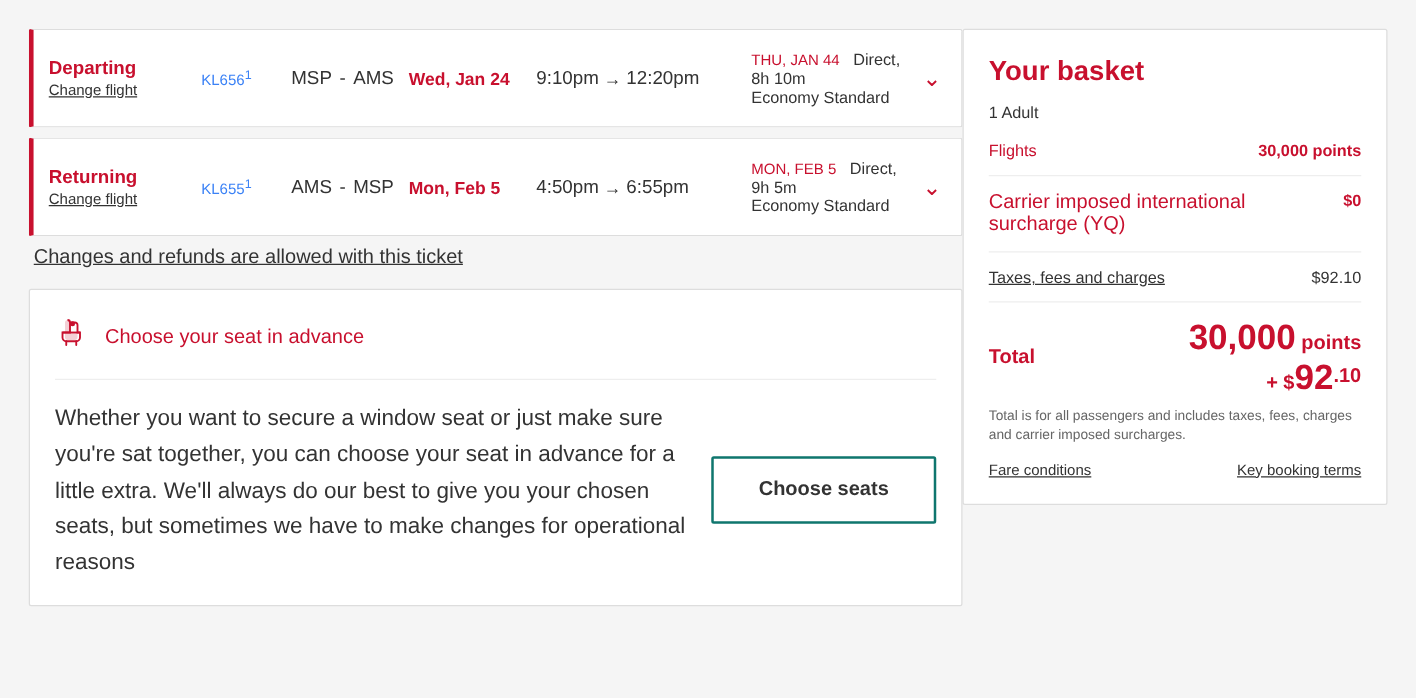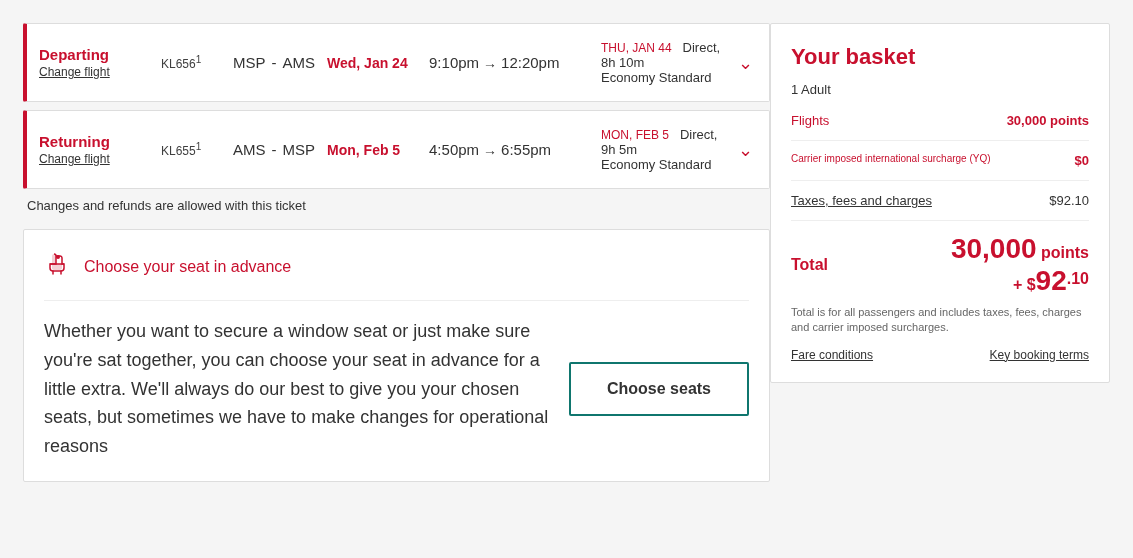--- a/index.html
+++ b/index.html
@@ -45,21 +45,21 @@
     }
     .change-flight-link {
       color: #333;
       font-size: 12px;
       text-decoration: underline;
       cursor: pointer;
       margin-top: 2px;
     }
     .flight-number {
       font-size: 12px;
-      color: #404040;
+      color: #3b82f6;
       min-width: 60px;
     }
     .flight-route {
       display: flex;
       align-items: center;
       gap: 6px;
       font-size: 15px;
       color: #333;
       font-weight: 500;
       min-width: 80px;
@@ -92,22 +92,23 @@
       font-size: 13px;
       color: #333;
     }
     .chevron-col {
       margin-left: auto;
       color: #c8102e;
       font-size: 18px;
       cursor: pointer;
     }
     .changes-notice {
-      font-size: 13px;
-      color: #333;
+      font-size: 16px;
+      color: #333;
+      text-decoration: underline;
       cursor: pointer;
       padding: 4px 0 4px 4px;
     }
     .seat-card {
       background: #fff;
       border: 1px solid #ddd;
       border-radius: 2px;
       padding: 20px;
       margin-top: 8px;
     }
@@ -187,21 +188,21 @@
       color: #c8102e;
       font-weight: 600;
       text-align: right;
     }
     .basket-divider {
       border: none;
       border-top: 1px solid #eee;
       margin: 12px 0;
     }
     .basket-surcharge-label {
-      font-size: 10px;
+      font-size: 16px;
       color: #c8102e;
       flex: 1;
       padding-right: 8px;
     }
     .basket-surcharge-value {
       font-size: 13px;
       color: #c8102e;
       font-weight: 600;
     }
     .basket-taxes-label {

